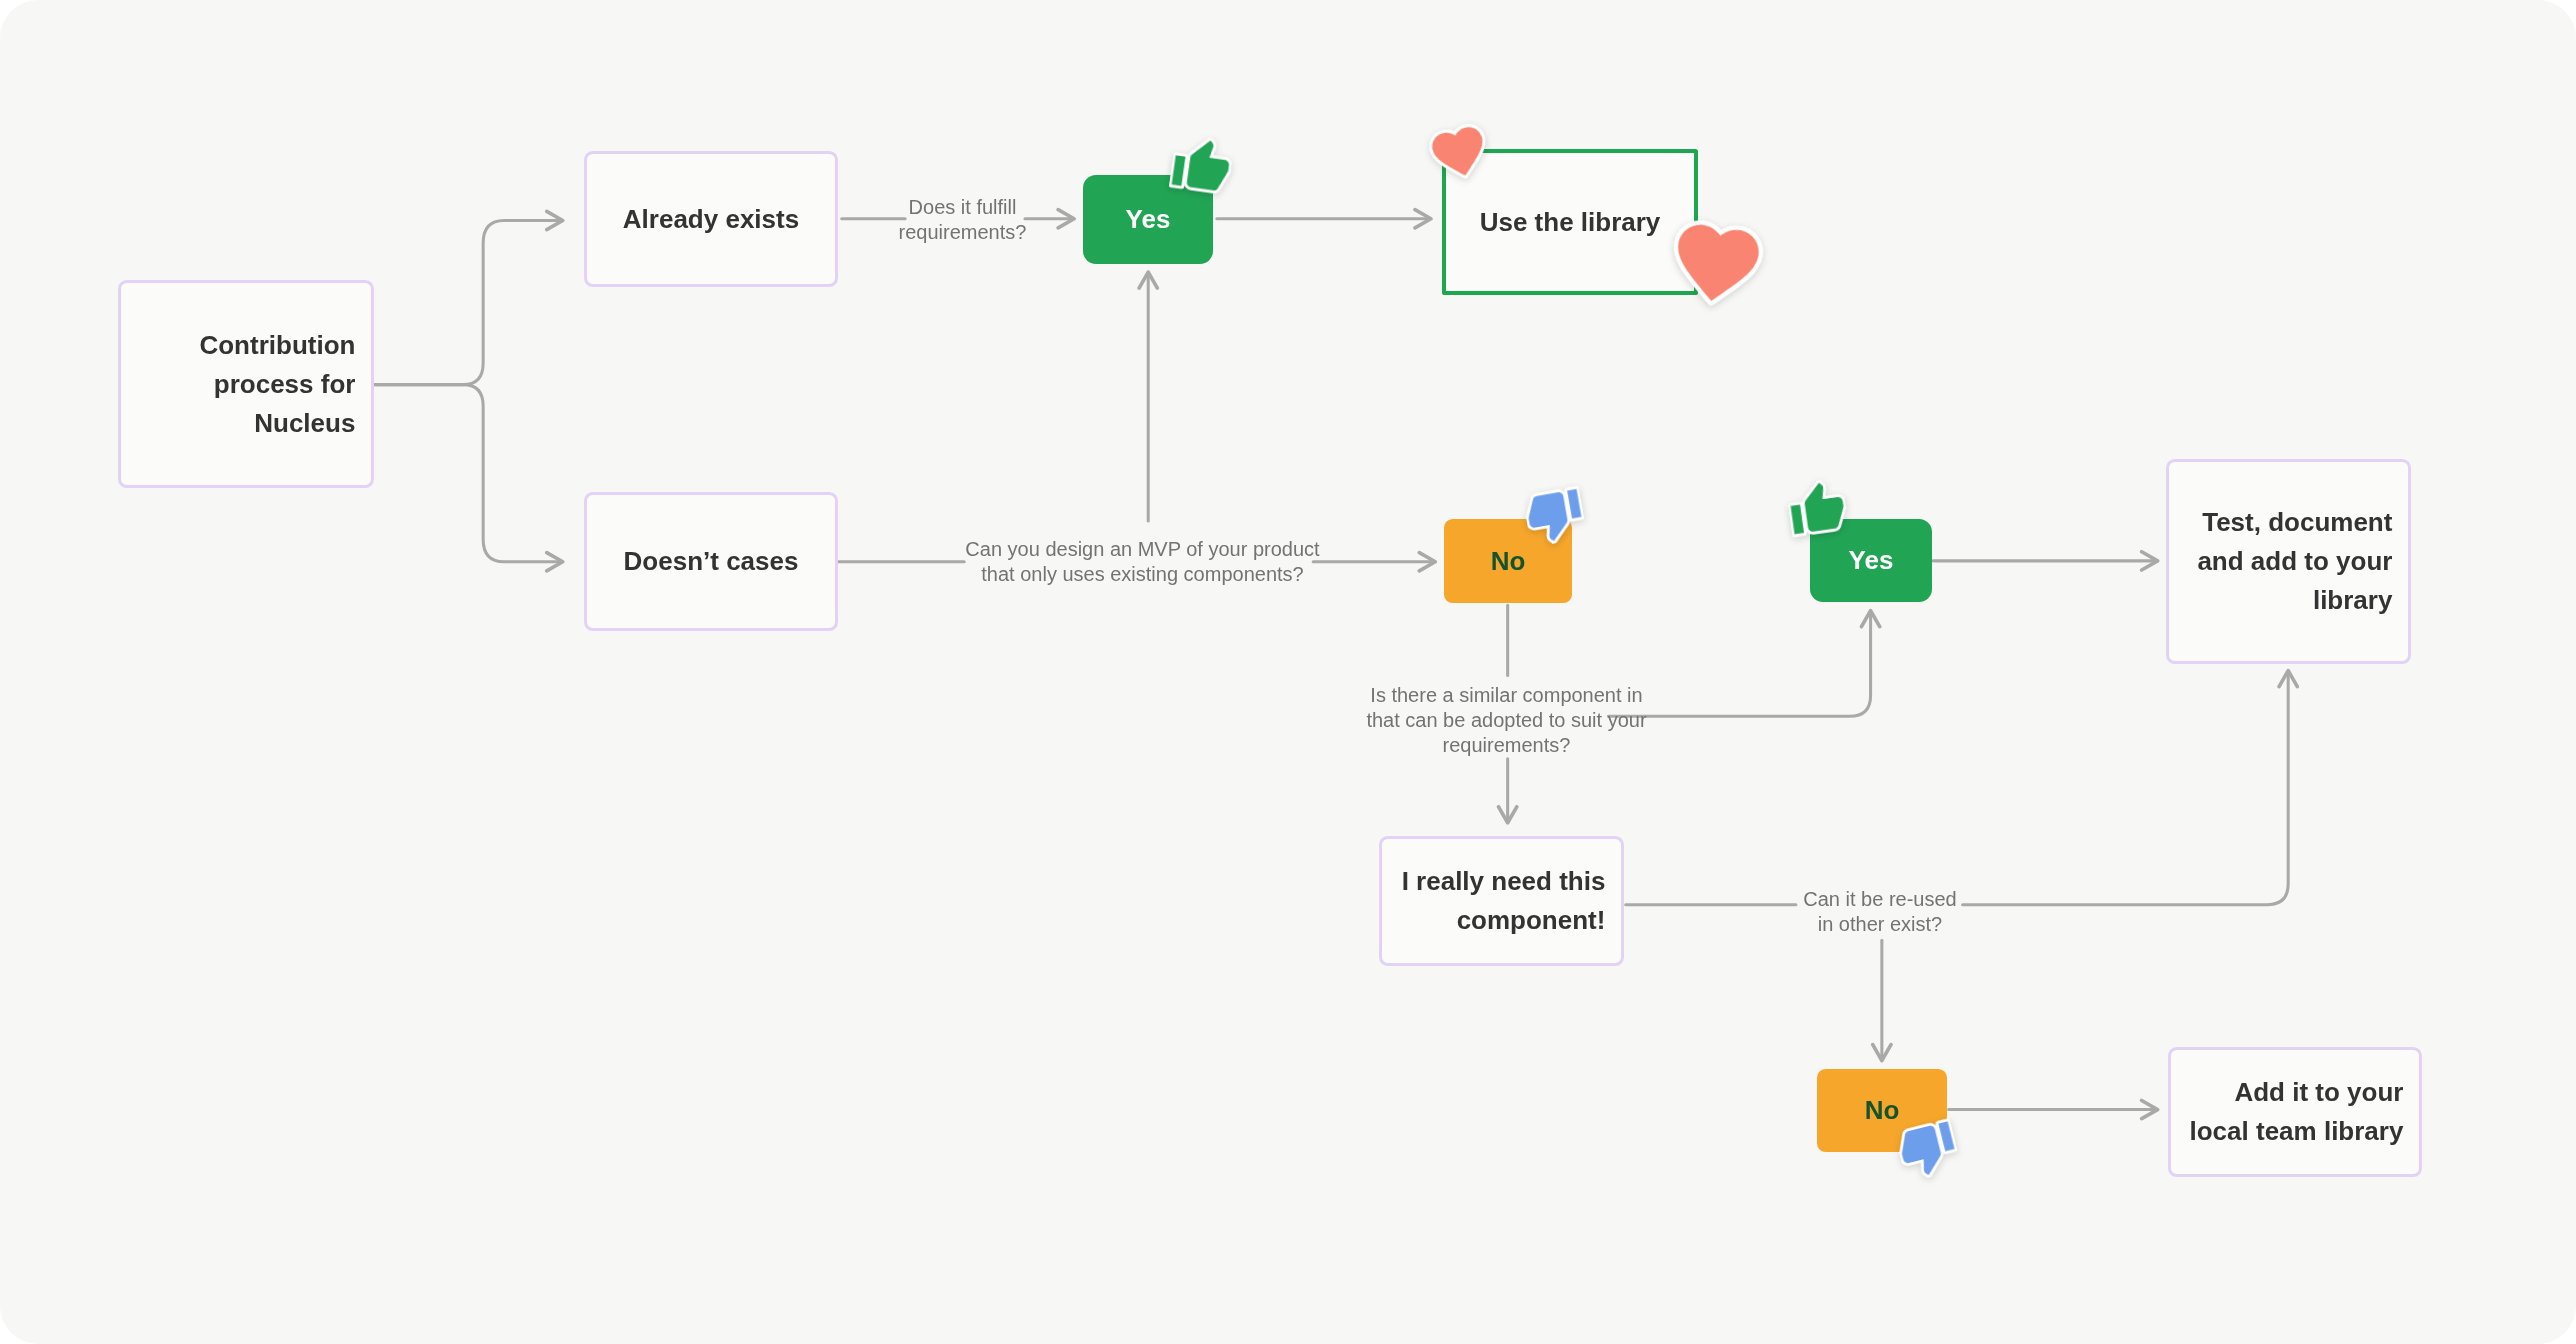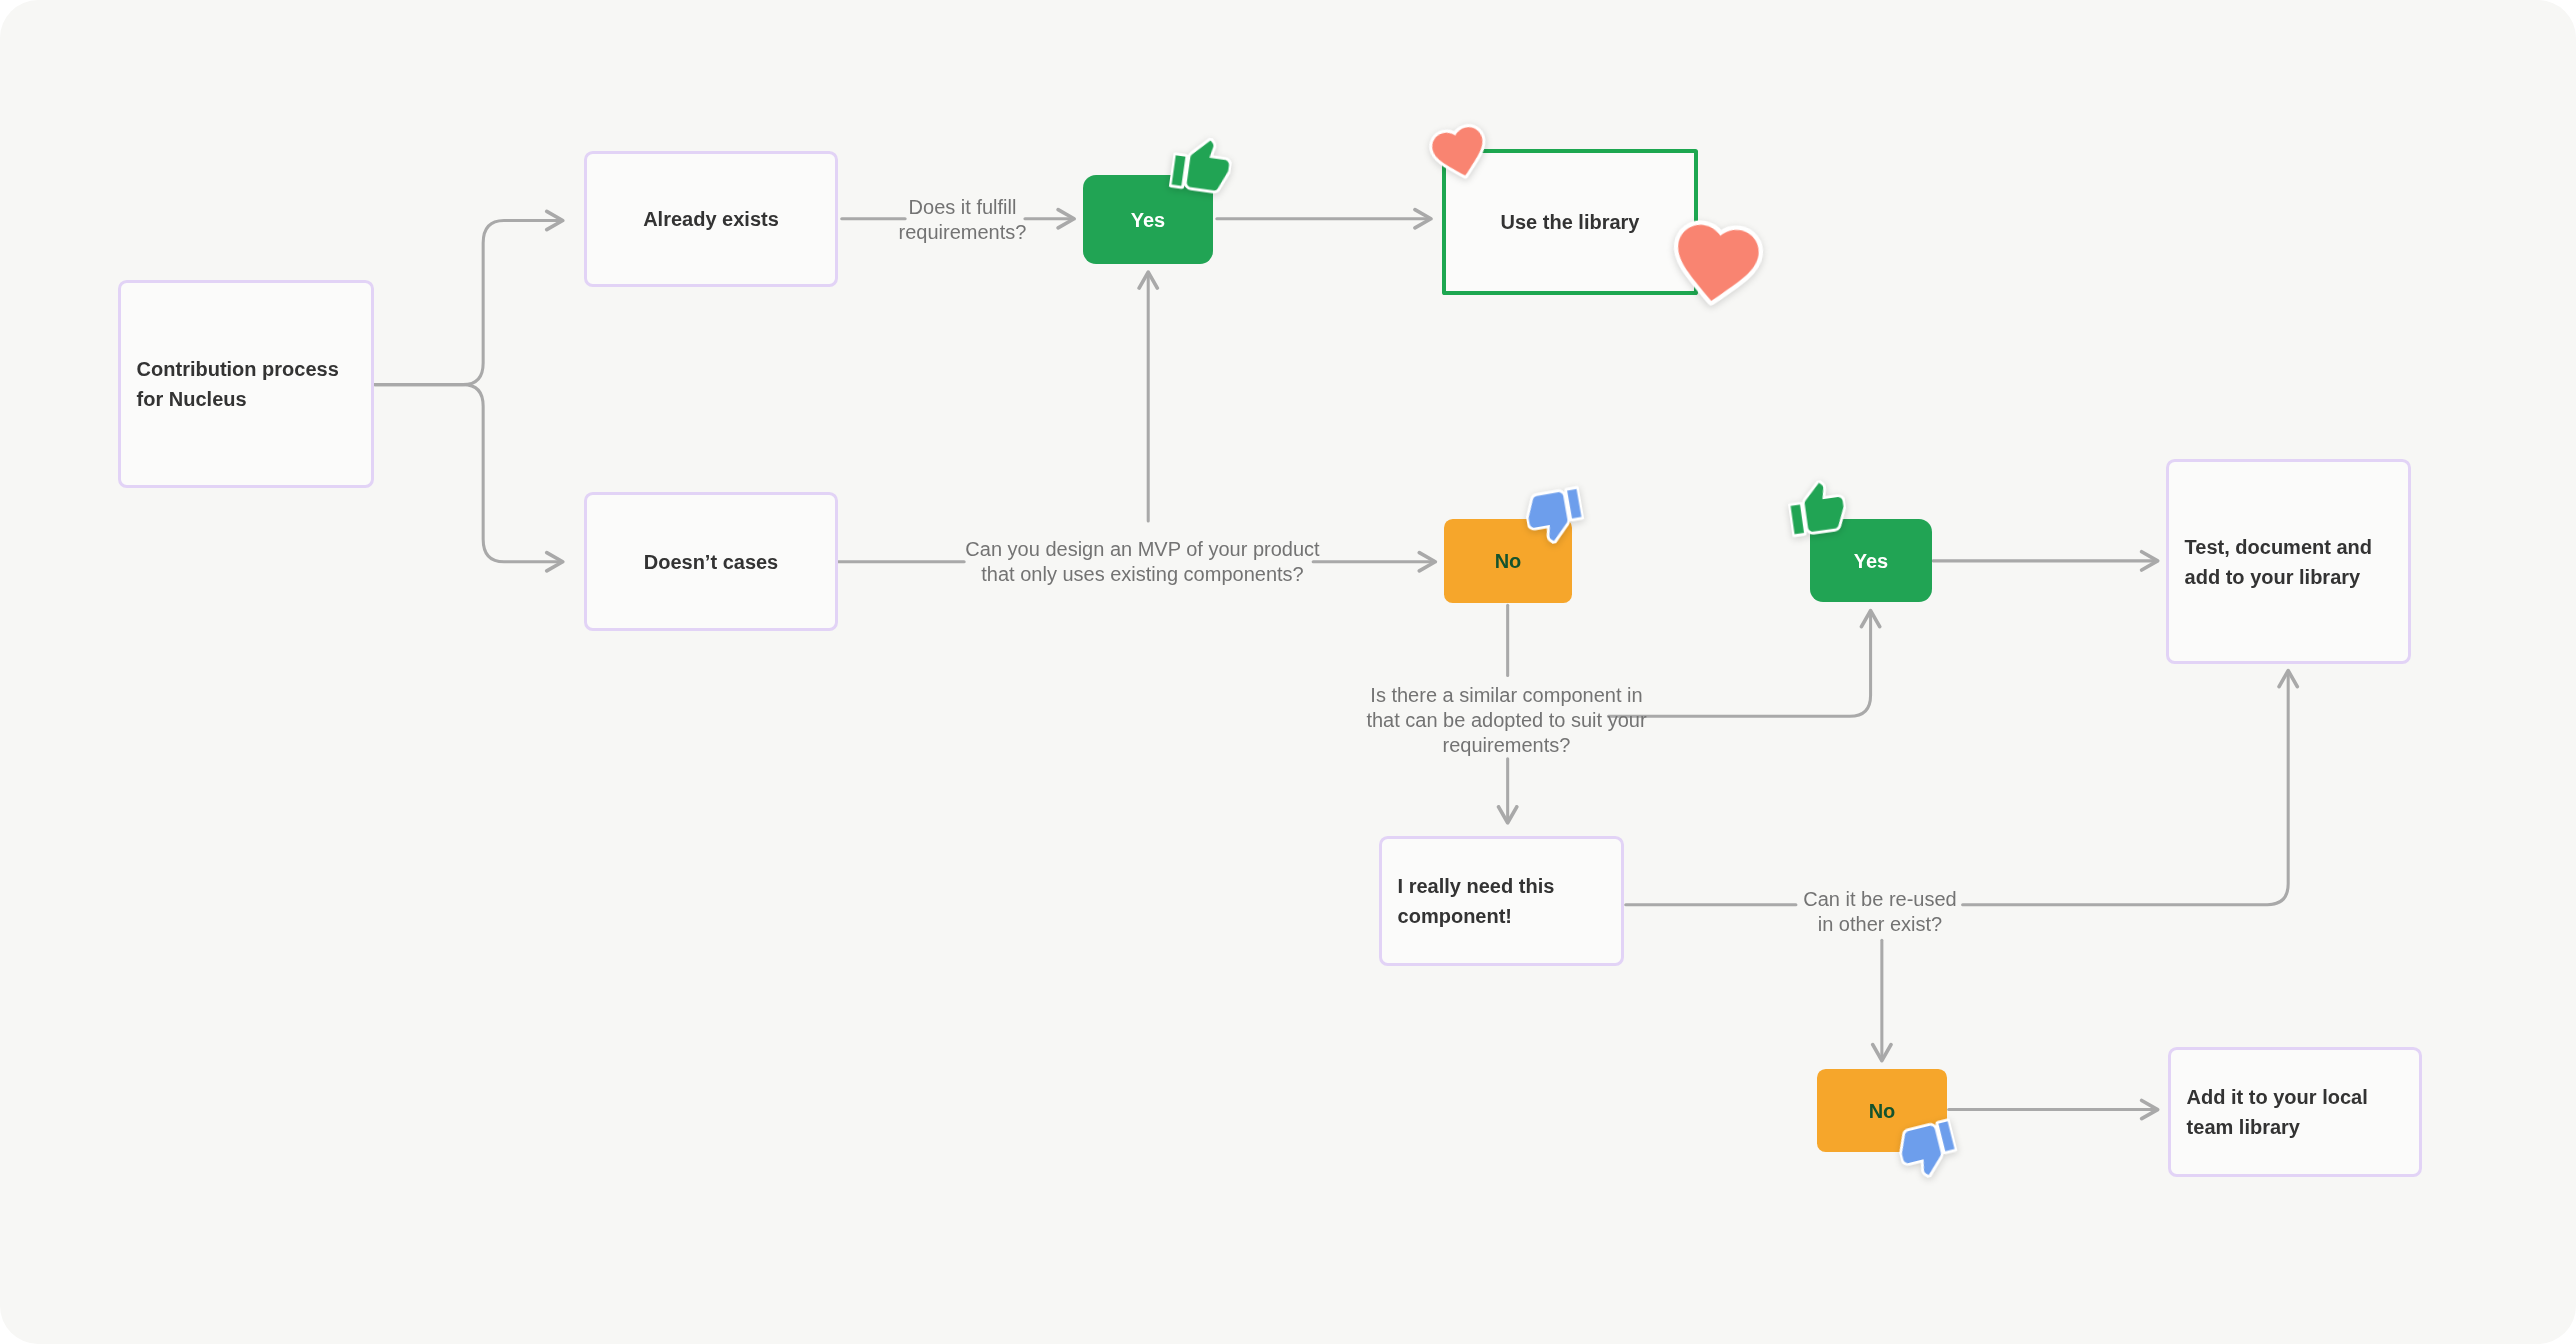--- a/index.html
+++ b/index.html
@@ -4,21 +4,21 @@
 <style>
   html,body { margin:0; padding:0; background:#ffffff; font-family:"Liberation Sans", sans-serif; }
   #stage {
     position:relative; width:2576px; height:1344px;
     background:#f7f7f5; border-radius:38px; overflow:hidden;
   }
   #edges { position:absolute; left:0; top:0; z-index:1; }
   .node {
     position:absolute; box-sizing:border-box; z-index:2;
     display:flex; align-items:center; justify-content:center;
-    text-align:left; font-weight:700; font-size:20px; line-height:1.5; color:#333333;
+    text-align:right; font-weight:700; font-size:26px; line-height:1.5; color:#333333;
   }
   .node-label { padding:0 15.6px; }
   .outline-purple { background:#fbfbfa; border:3.5px solid #e2d3f6; border-radius:8.7px; }
   .outline-green  { background:#fbfbfa; border:4.3px solid #1da750; border-radius:2.6px; }
   .fill-green     { background:#21a454; color:#ffffff; border-radius:13px; }
   .fill-orange    { background:#f6a62b; color:#14532d; border-radius:8.7px; }
   .edge-label {
     position:absolute; z-index:2; text-align:center;
     font-size:20px; line-height:25px; color:#737373;
   }

